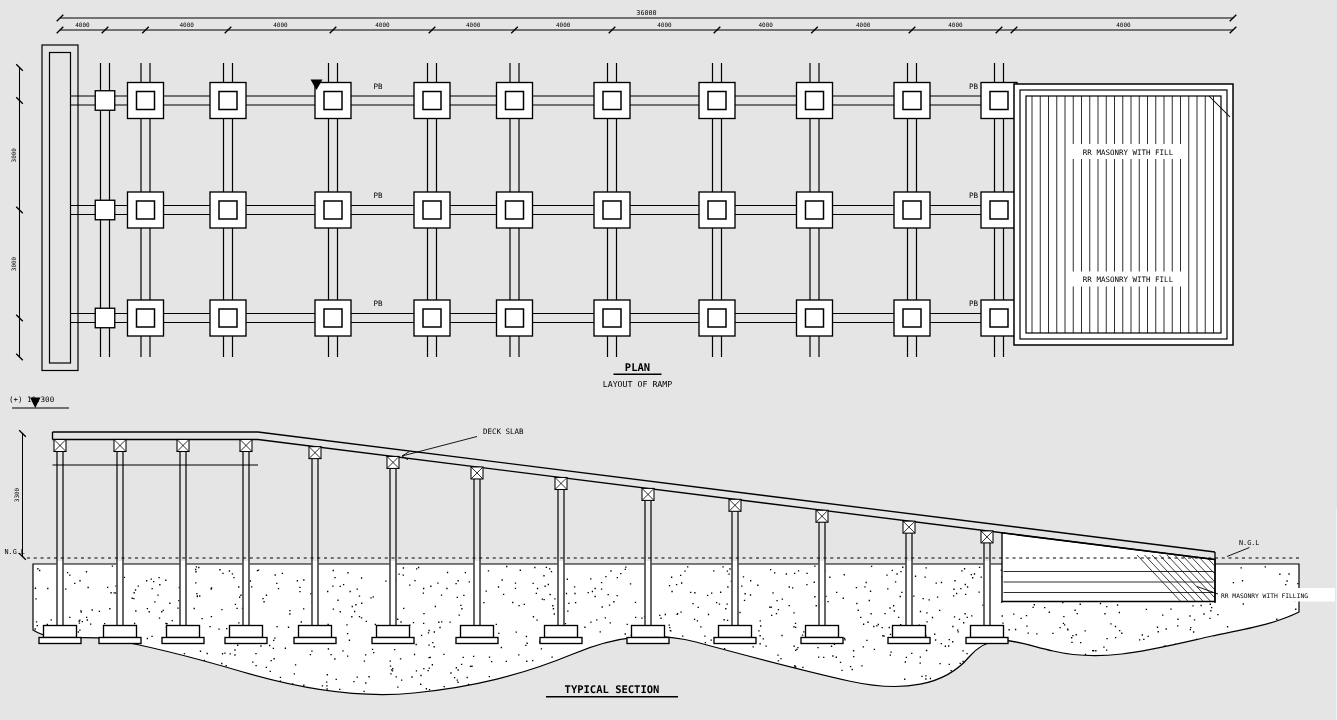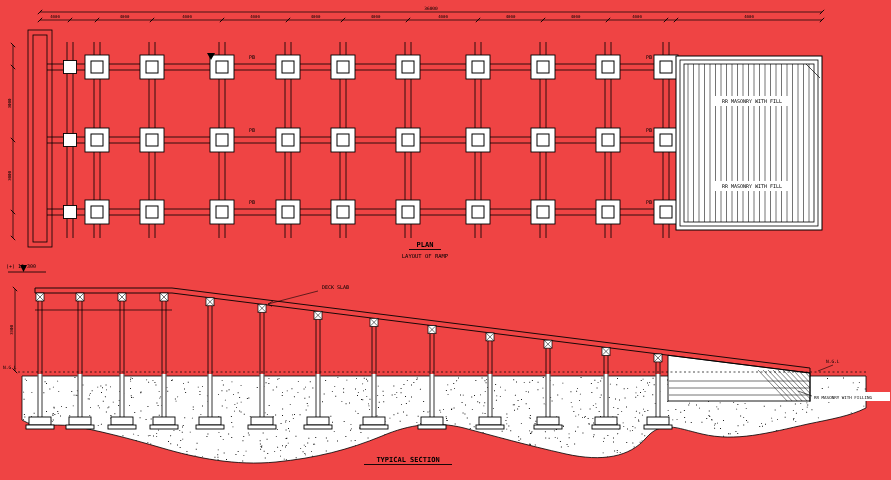--- a/index.html
+++ b/index.html
@@ -1,16 +1,16 @@
 <!DOCTYPE html>
 <html><head>
 <meta charset="utf-8">
 <style>
   html,body{margin:0;padding:0;background:#fff;}
-  .stage{width:891px;height:480px;background:#ef4444;position:relative;overflow:hidden;}
+  .stage{width:891px;height:480px;background:#e5e5e5;position:relative;overflow:hidden;}
   svg{display:block;}
   svg text{font-family:"DejaVu Sans Mono","Liberation Mono",monospace;fill:#000;}
   .t42{font-size:4.2px}
   .t45{font-size:4.5px}
   .t5{font-size:5px}
   .t55{font-size:5.5px}
   .t7{font-size:7px;font-weight:bold}
   .mid{text-anchor:middle}
   .ln{stroke:#000;stroke-width:0.9}
   .mask{fill:#fff}

